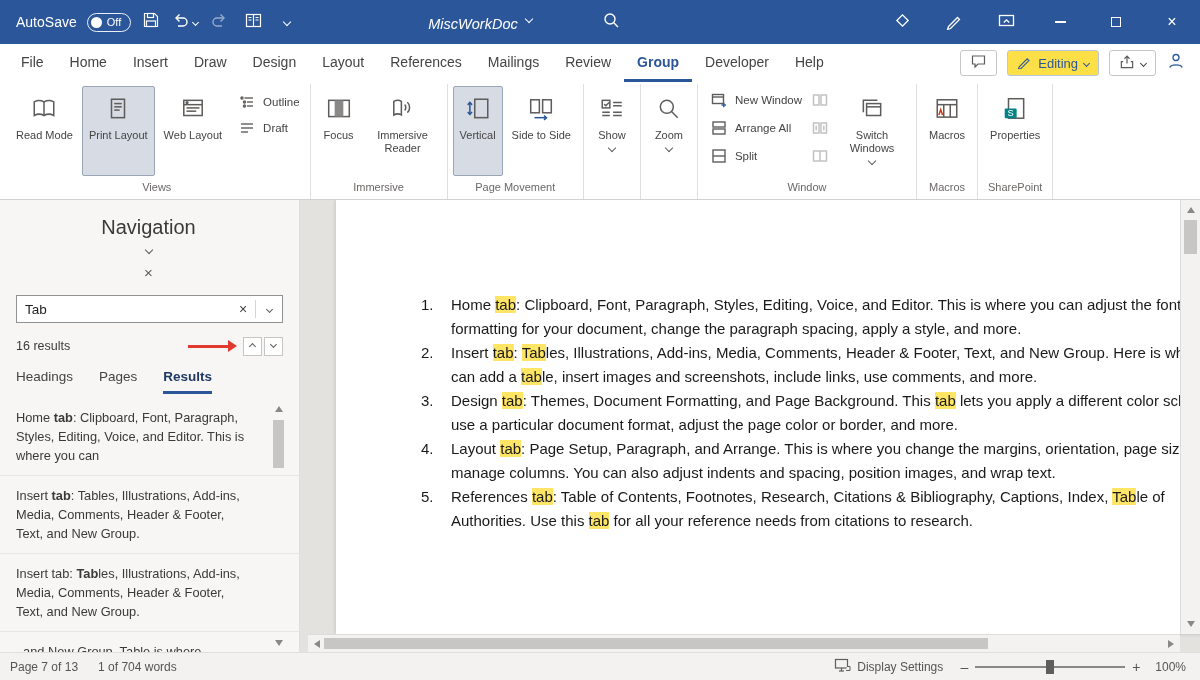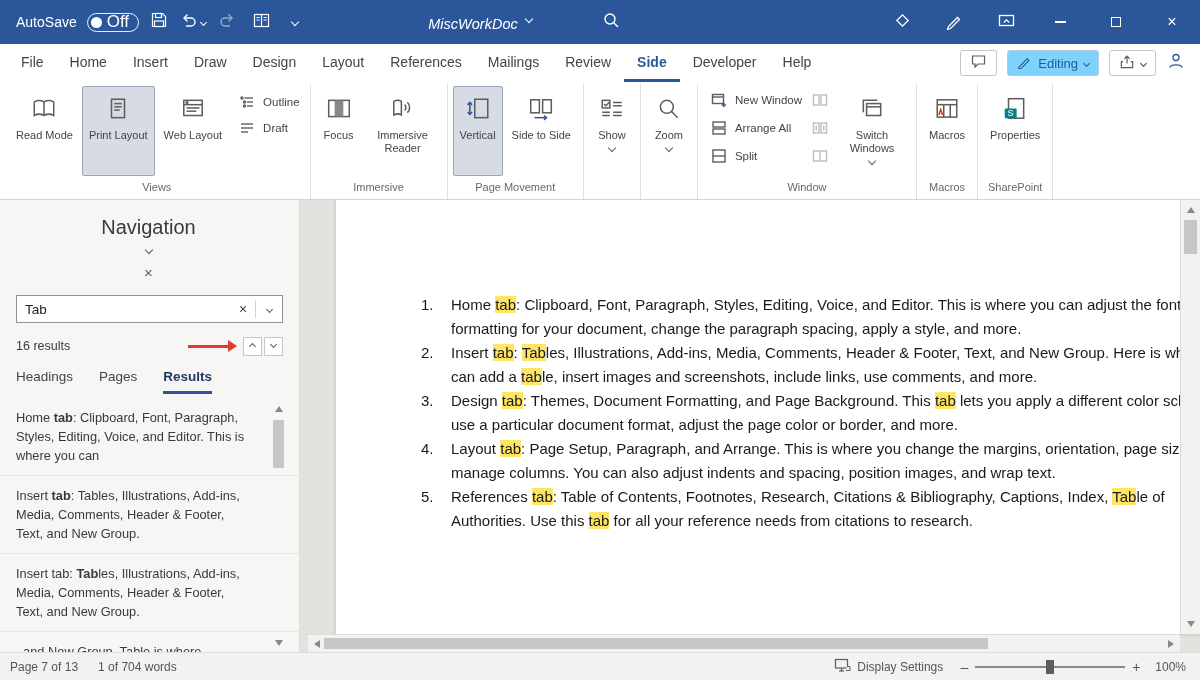--- a/index.html
+++ b/index.html
@@ -6,42 +6,42 @@
   *{margin:0;padding:0;box-sizing:border-box;}
   body{font-family:"Liberation Sans",sans-serif;background:#fff;}
   #app{position:relative;width:1200px;height:680px;overflow:hidden;background:#fff;}
 
   
   .titlebar{position:absolute;top:0;left:0;width:100%;height:44px;background:var(--titlebar);color:#fff;}
   .tb-left{position:absolute;left:0;top:0;height:100%;display:flex;align-items:center;padding-left:16px;gap:6px;}
   .tb-autosave-label{font-size:14px;margin-right:4px;}
   .tb-toggle{display:flex;align-items:center;gap:5px;border:1px solid rgba(255,255,255,.9);border-radius:10px;padding:1px 9px 1px 3px;height:19px;}
   .tb-knob{width:11px;height:11px;border-radius:50%;background:#fff;}
-  .tb-off{font-size:17px;}
+  .tb-off{font-size:11px;}
   .tb-btn{height:30px;min-width:28px;display:flex;align-items:center;justify-content:center;gap:3px;}
   .tb-btn.dim{opacity:.5;}
   .chev{display:inline-block;width:6px;height:6px;border-right:1.4px solid currentColor;border-bottom:1.4px solid currentColor;transform:rotate(45deg);}
   .chev-up{transform:rotate(-135deg);}
   .chev.sm{width:5px;height:5px;}
   .tb-title{position:absolute;left:380px;top:16px;height:44px;width:200px;display:flex;align-items:flex-start;justify-content:center;gap:8px;font-size:14.5px;font-style:italic;}
   .tb-search{position:absolute;left:596px;top:7px;width:30px;height:30px;display:flex;align-items:center;justify-content:center;}
   .tb-right{position:absolute;right:0;top:0;height:44px;display:flex;align-items:stretch;}
   .tb-ric{width:52px;display:flex;align-items:center;justify-content:center;}
   .wc{width:56px;display:flex;align-items:center;justify-content:center;font-size:16px;}
   .wc-min{display:inline-block;width:11px;height:1.4px;background:#fff;}
   .wc-max{display:inline-block;width:10px;height:10px;border:1.3px solid #fff;}
 
   
   .tabrow{position:absolute;top:44px;left:0;width:100%;height:38px;background:#fff;display:flex;}
   .rtab-list{display:flex;align-items:stretch;height:100%;padding-left:8px;}
   .rtab{padding:0 13px;display:flex;align-items:center;font-size:14px;color:#444;border-bottom:3px solid transparent;cursor:default;}
   .rtab.active{color:var(--accent);border-bottom-color:var(--accent);font-weight:bold;}
   .tabrow-right{margin-left:auto;display:flex;align-items:center;gap:10px;padding-right:14px;}
   .pill{height:26px;border:1px solid #c8c6c4;border-radius:3px;display:flex;align-items:center;gap:6px;padding:0 9px;font-size:13px;color:#444;background:#fff;}
-  .pill.editing{border-color:#b9c6de;background:#7dd3fc;color:var(--accent);}
+  .pill.editing{border-color:#b9c6de;background:#fde047;color:var(--accent);}
 
   
   .ribbon{position:absolute;top:82px;left:0;width:100%;height:118px;background:#fff;border-bottom:1px solid #d4d2d0;display:flex;align-items:stretch;padding:2px 4px 0;}
   .rgroup{display:flex;flex-direction:column;border-right:1px solid #e1dfdd;padding:0 3px;}
   .rg-content{flex:1;display:flex;align-items:flex-start;gap:2px;padding:2px 2px 0;}
   .rg-label{height:20px;font-size:11px;color:#6a6867;text-align:center;line-height:16px;white-space:nowrap;padding:0 4px;}
   .bigbtn{display:flex;flex-direction:column;align-items:center;padding:5px 6px 2px;border:1px solid transparent;border-radius:2px;min-width:46px;max-width:78px;color:#444;font-size:11px;line-height:13px;text-align:center;height:90px;}
   .bigbtn .bi-wrap{height:34px;display:flex;align-items:center;margin-bottom:3px;}
   .bigbtn.selected{background:#d6dbe4;border-color:#9aa5b8;}
   .bigbtn .chev{margin-top:3px;color:#605e5c;}
@@ -201,21 +201,21 @@
     <div class="rtab-list">
         <div class="rtab">File</div>
         <div class="rtab">Home</div>
         <div class="rtab">Insert</div>
         <div class="rtab">Draw</div>
         <div class="rtab">Design</div>
         <div class="rtab">Layout</div>
         <div class="rtab">References</div>
         <div class="rtab">Mailings</div>
         <div class="rtab">Review</div>
-        <div class="rtab active">Side</div>
+        <div class="rtab active">Group</div>
         <div class="rtab">Developer</div>
         <div class="rtab">Help</div>
       </div>
     <div class="tabrow-right">
       <div class="pill">
         <span><svg width="17" height="17" viewBox="0 0 17 17">
               <path d="M2.5 3h12v8h-6.5l-3 3v-3h-2.5z" fill="none" stroke="#5f5d5b" stroke-width="1.2"></path>
             </svg></span>
       </div>
       <div class="pill editing">

